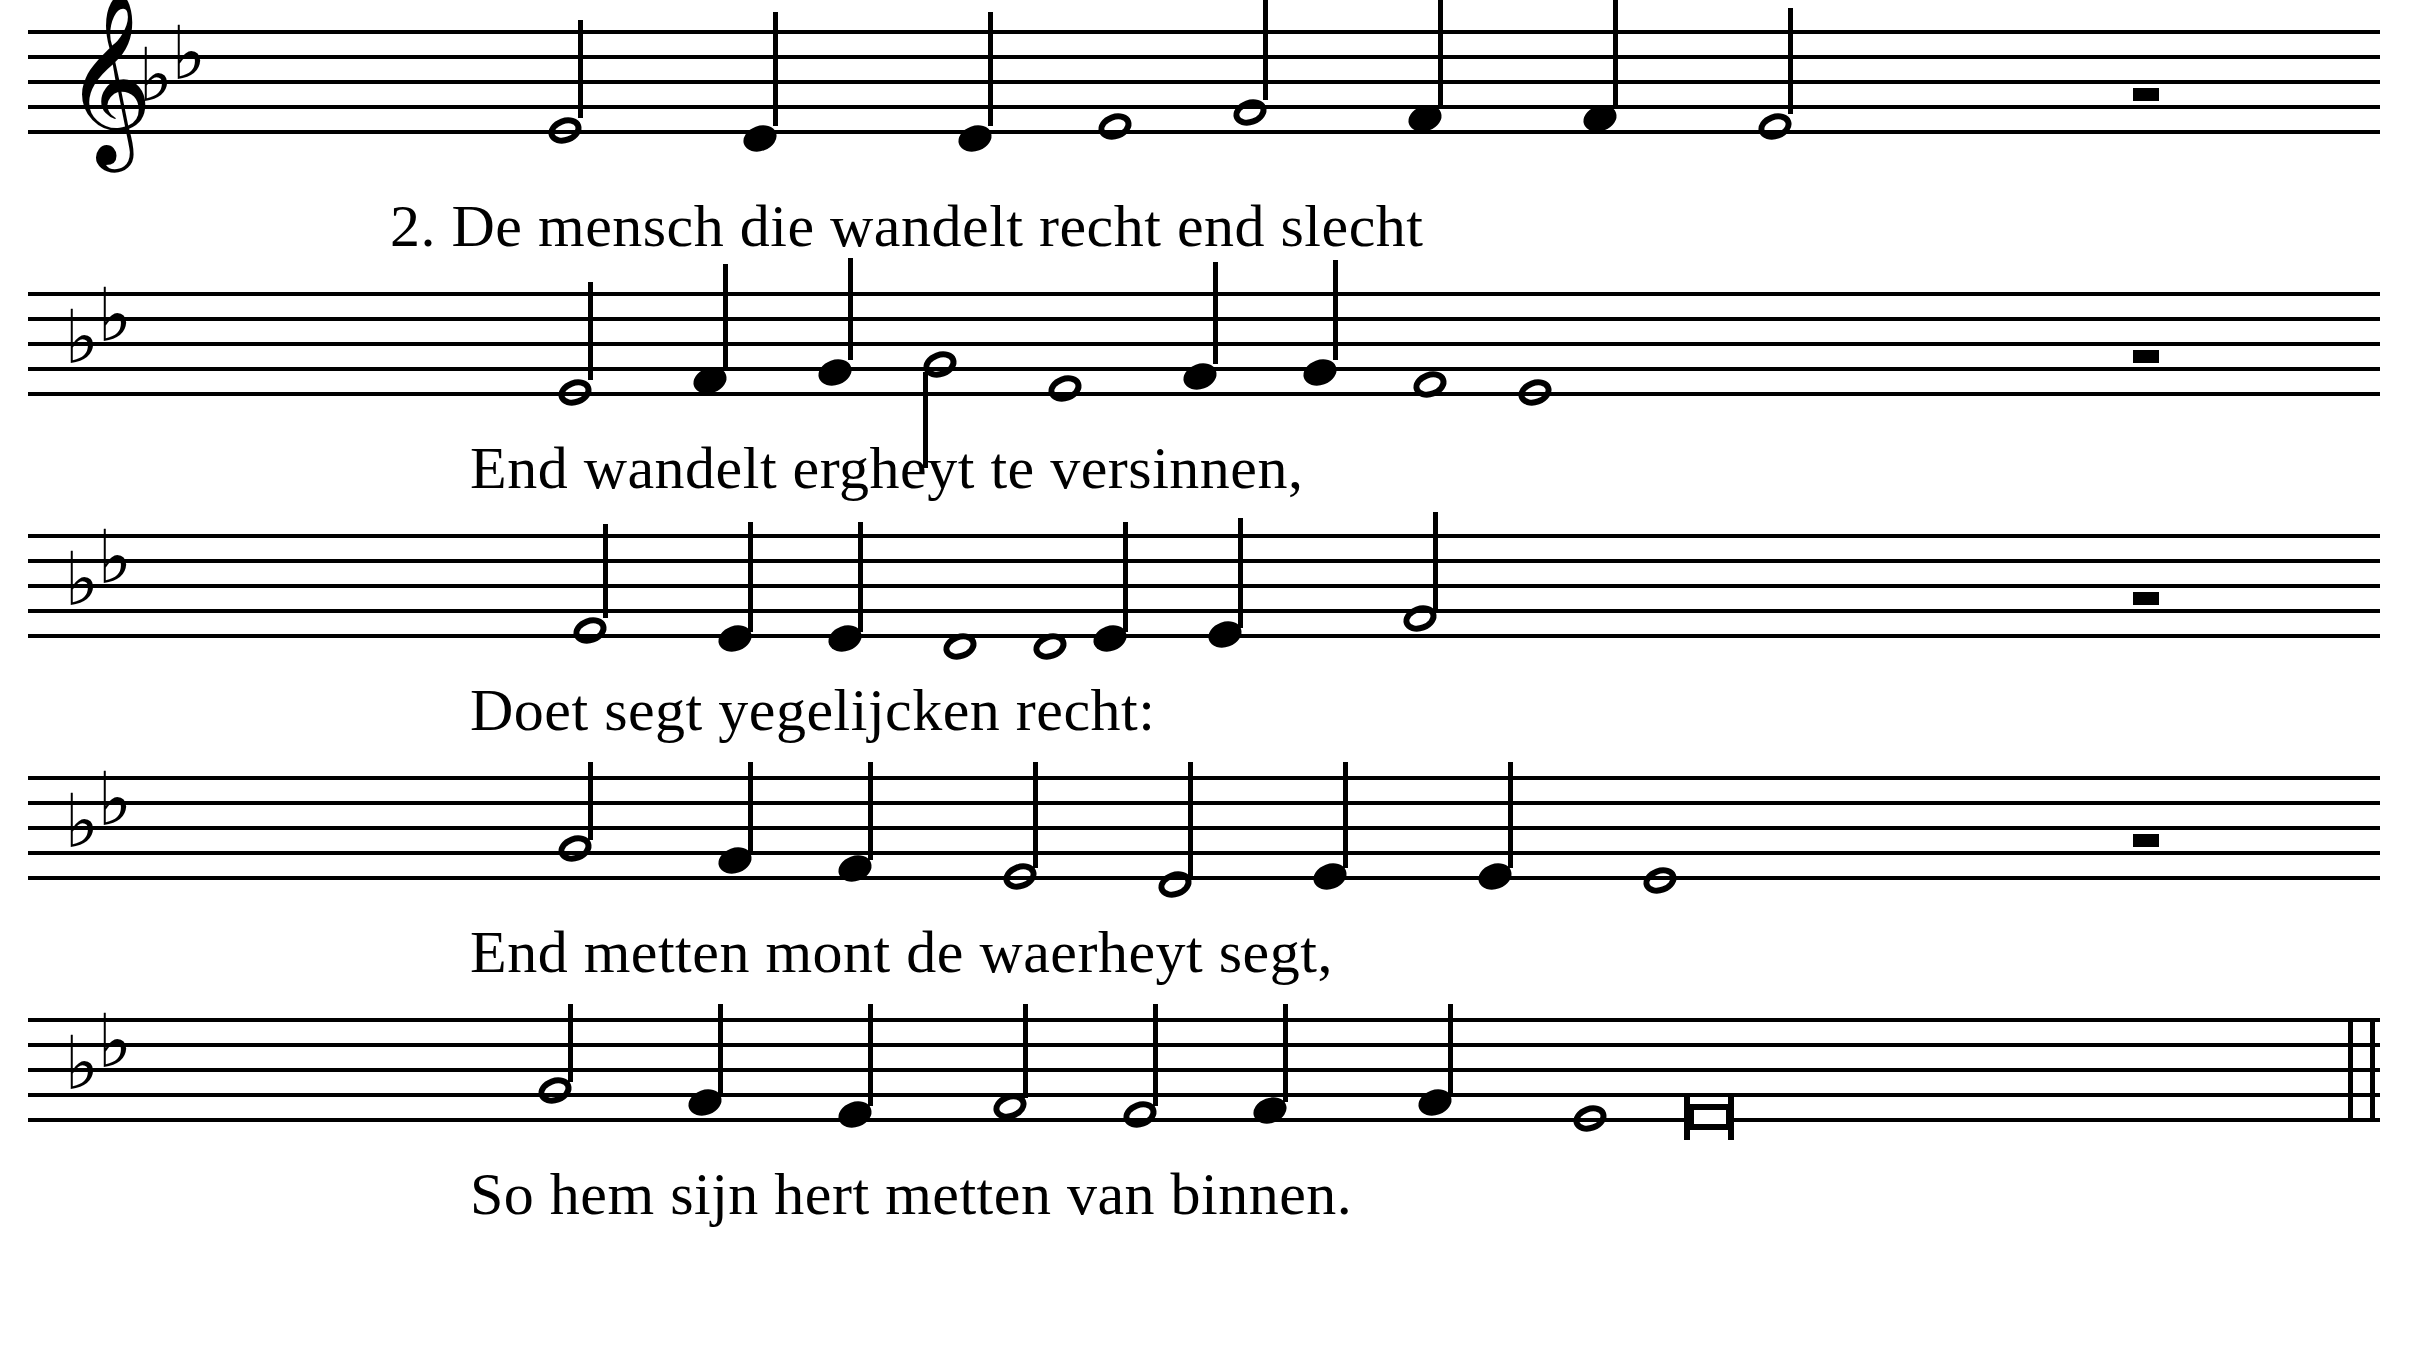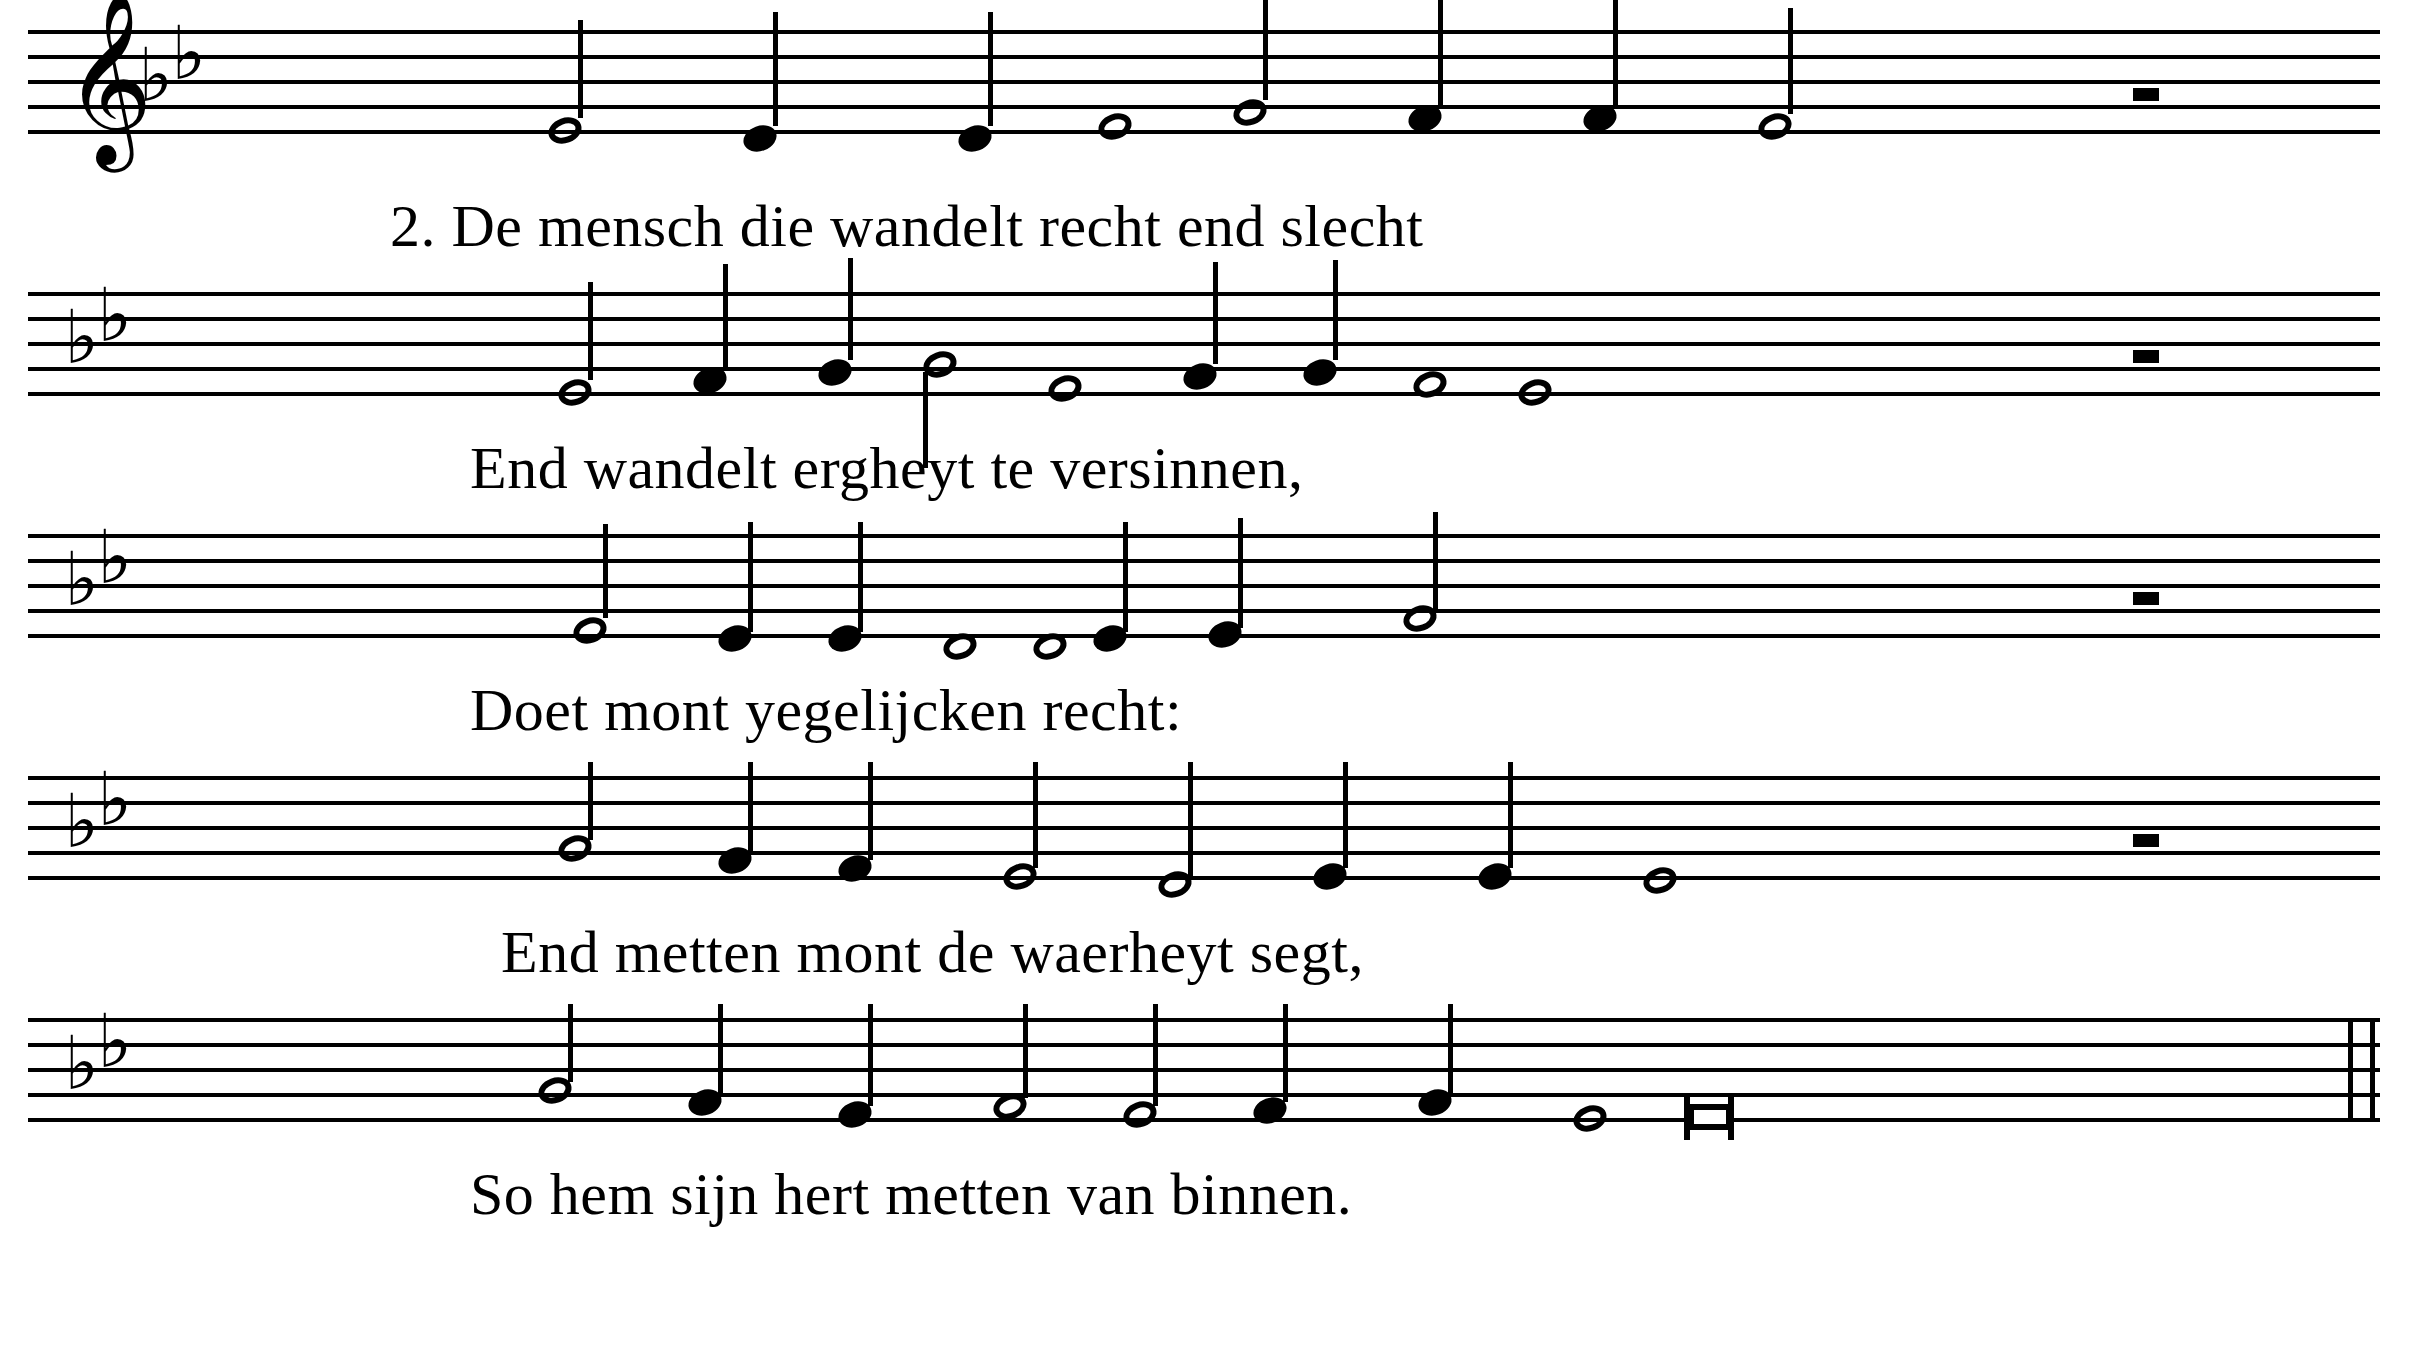--- a/index.html
+++ b/index.html
@@ -246,21 +246,21 @@
 
         <div class="stem" style="left:1210px; top:-16px; height:110px;"></div>
         <div class="note filled" style="left:1180px; top:88px;"></div>
 
         <div class="stem" style="left:1405px; top:-22px; height:100px;"></div>
         <div class="note hollow" style="left:1375px; top:72px;"></div>
 
         <div class="rest" style="left:2105px; top:58px;"></div>
       </div>
     </div>
-    <div class="lyric" style="padding-left:470px;">Doet mont yegelijcken recht:</div>
+    <div class="lyric" style="padding-left:470px;">Doet segt yegelijcken recht:</div>
   </div>
 
   <div class="system">
     <div class="staff-wrap">
       <div class="staff">
         <div class="line l0"></div>
         <div class="line l1"></div>
         <div class="line l2"></div>
         <div class="line l3"></div>
         <div class="line l4"></div>
@@ -287,21 +287,21 @@
         <div class="note filled" style="left:1285px; top:88px;"></div>
 
         <div class="stem" style="left:1480px; top:-14px; height:106px;"></div>
         <div class="note filled" style="left:1450px; top:88px;"></div>
 
         <div class="note hollow" style="left:1615px; top:92px;"></div>
 
         <div class="rest" style="left:2105px; top:58px;"></div>
       </div>
     </div>
-    <div class="lyric" style="padding-left:470px;margin-left:31px;">End metten mont de waerheyt segt,</div>
+    <div class="lyric" style="padding-left:470px;">End metten mont de waerheyt segt,</div>
   </div>
 
   <div class="system">
     <div class="staff-wrap">
       <div class="staff">
         <div class="line l0"></div>
         <div class="line l1"></div>
         <div class="line l2"></div>
         <div class="line l3"></div>
         <div class="line l4"></div>

